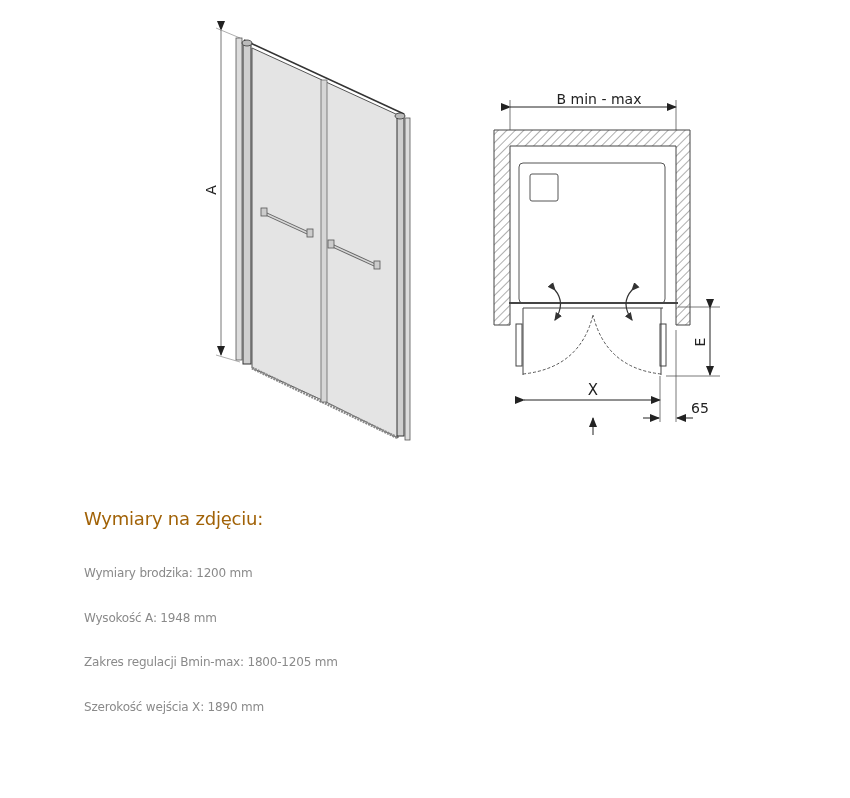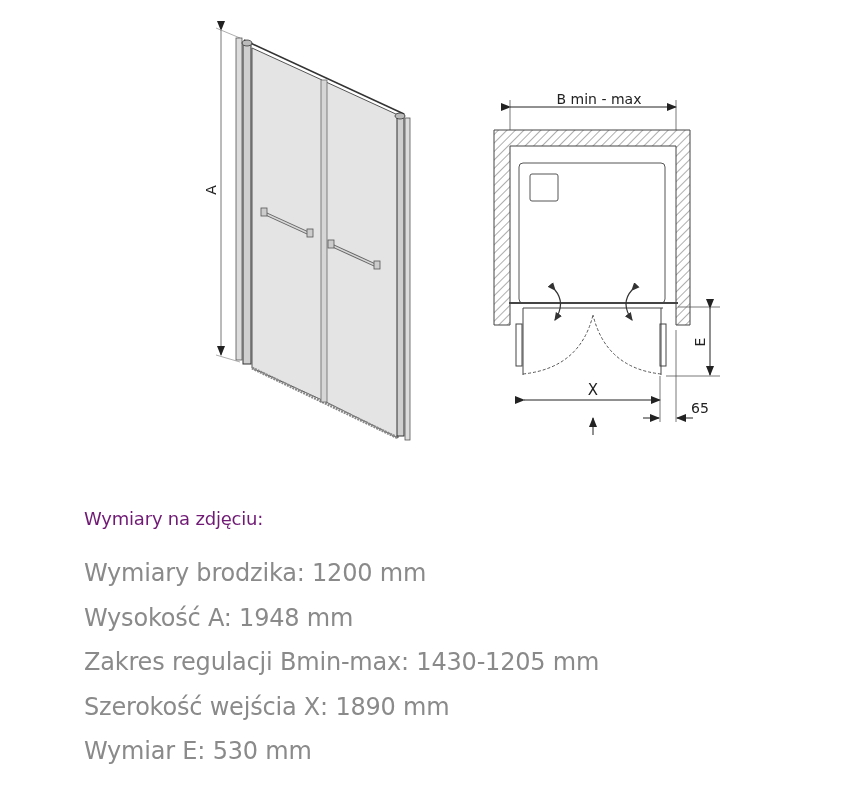--- a/index.html
+++ b/index.html
@@ -1,22 +1,22 @@
 <!DOCTYPE html>
 <html><head>
 <meta charset="utf-8">
 <style>
   html, body { margin: 0; padding: 0; background: #ffffff; }
   body { width: 850px; height: 798px; position: relative; overflow: hidden;
          font-family: "DejaVu Sans", "Liberation Sans", sans-serif; }
   .figure { position: absolute; left: 0; top: 0; width: 850px; height: 470px; }
   .figure svg { position: absolute; left: 0; top: 0; }
   .specs { position: absolute; left: 84px; top: 508px; }
-  .specs-title { font-size: 18px; color: #701a75; margin: 0 0 33px 0; letter-spacing: -0.2px; }
-  .spec-line { font-size: 24px; color: #8a8a8a; height: 44.5px; line-height: 22px; letter-spacing: -0.2px; }
+  .specs-title { font-size: 18px; color: #a16207; margin: 0 0 33px 0; letter-spacing: -0.2px; }
+  .spec-line { font-size: 12px; color: #8a8a8a; height: 44.5px; line-height: 22px; letter-spacing: -0.2px; }
   .dimtext { font-family: "DejaVu Sans", "Liberation Sans", sans-serif; fill: #222; }
 </style>
 </head>
 <body>
 
 <div class="figure">
   <svg width="850" height="470" viewBox="0 0 850 470" xmlns="http://www.w3.org/2000/svg">
     <defs>
       <pattern id="hatch" patternUnits="userSpaceOnUse" width="6" height="6" patternTransform="rotate(45)">
         <rect width="6" height="6" fill="#fff"></rect>
@@ -109,16 +109,15 @@
       <line x1="693" y1="418" x2="677" y2="418" stroke="#222" stroke-width="1" marker-end="url(#arr)"></line>
       <text class="dimtext" x="700" y="413" font-size="14" text-anchor="middle">65</text>
     </g>
   </svg>
 </div>
 
 <div class="specs">
   <div class="specs-title">Wymiary na zdjęciu:</div>
   <div class="spec-line">Wymiary brodzika: 1200 mm</div>
   <div class="spec-line">Wysokość A: 1948 mm</div>
-  <div class="spec-line">Zakres regulacji Bmin-max: 1430-1205 mm</div>
+  <div class="spec-line">Zakres regulacji Bmin-max: 1800-1205 mm</div>
   <div class="spec-line">Szerokość wejścia X: 1890 mm</div>
-  <div class="spec-line">Wymiar E: 530 mm</div>
 </div>
 
 </body></html>

